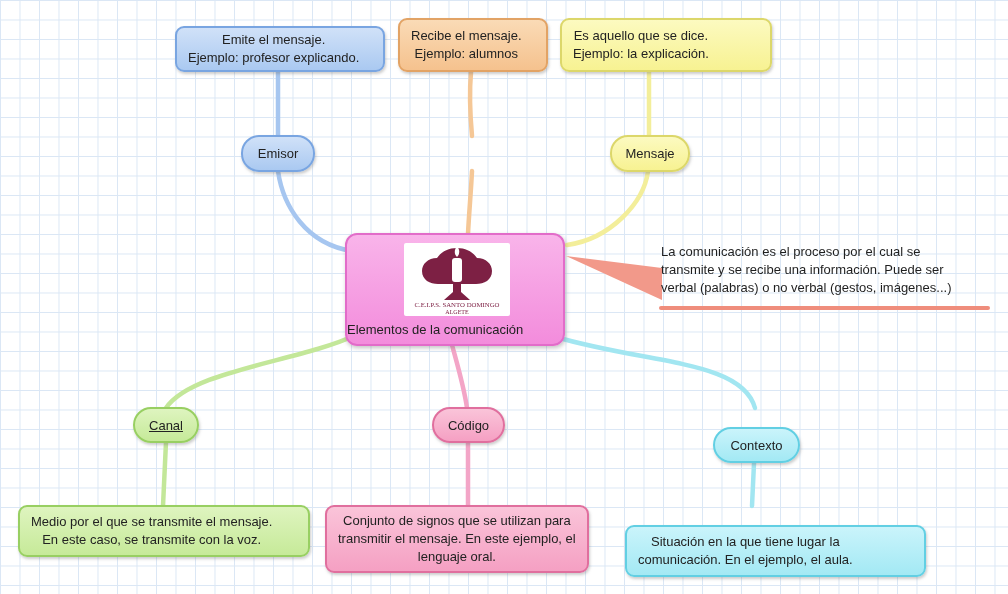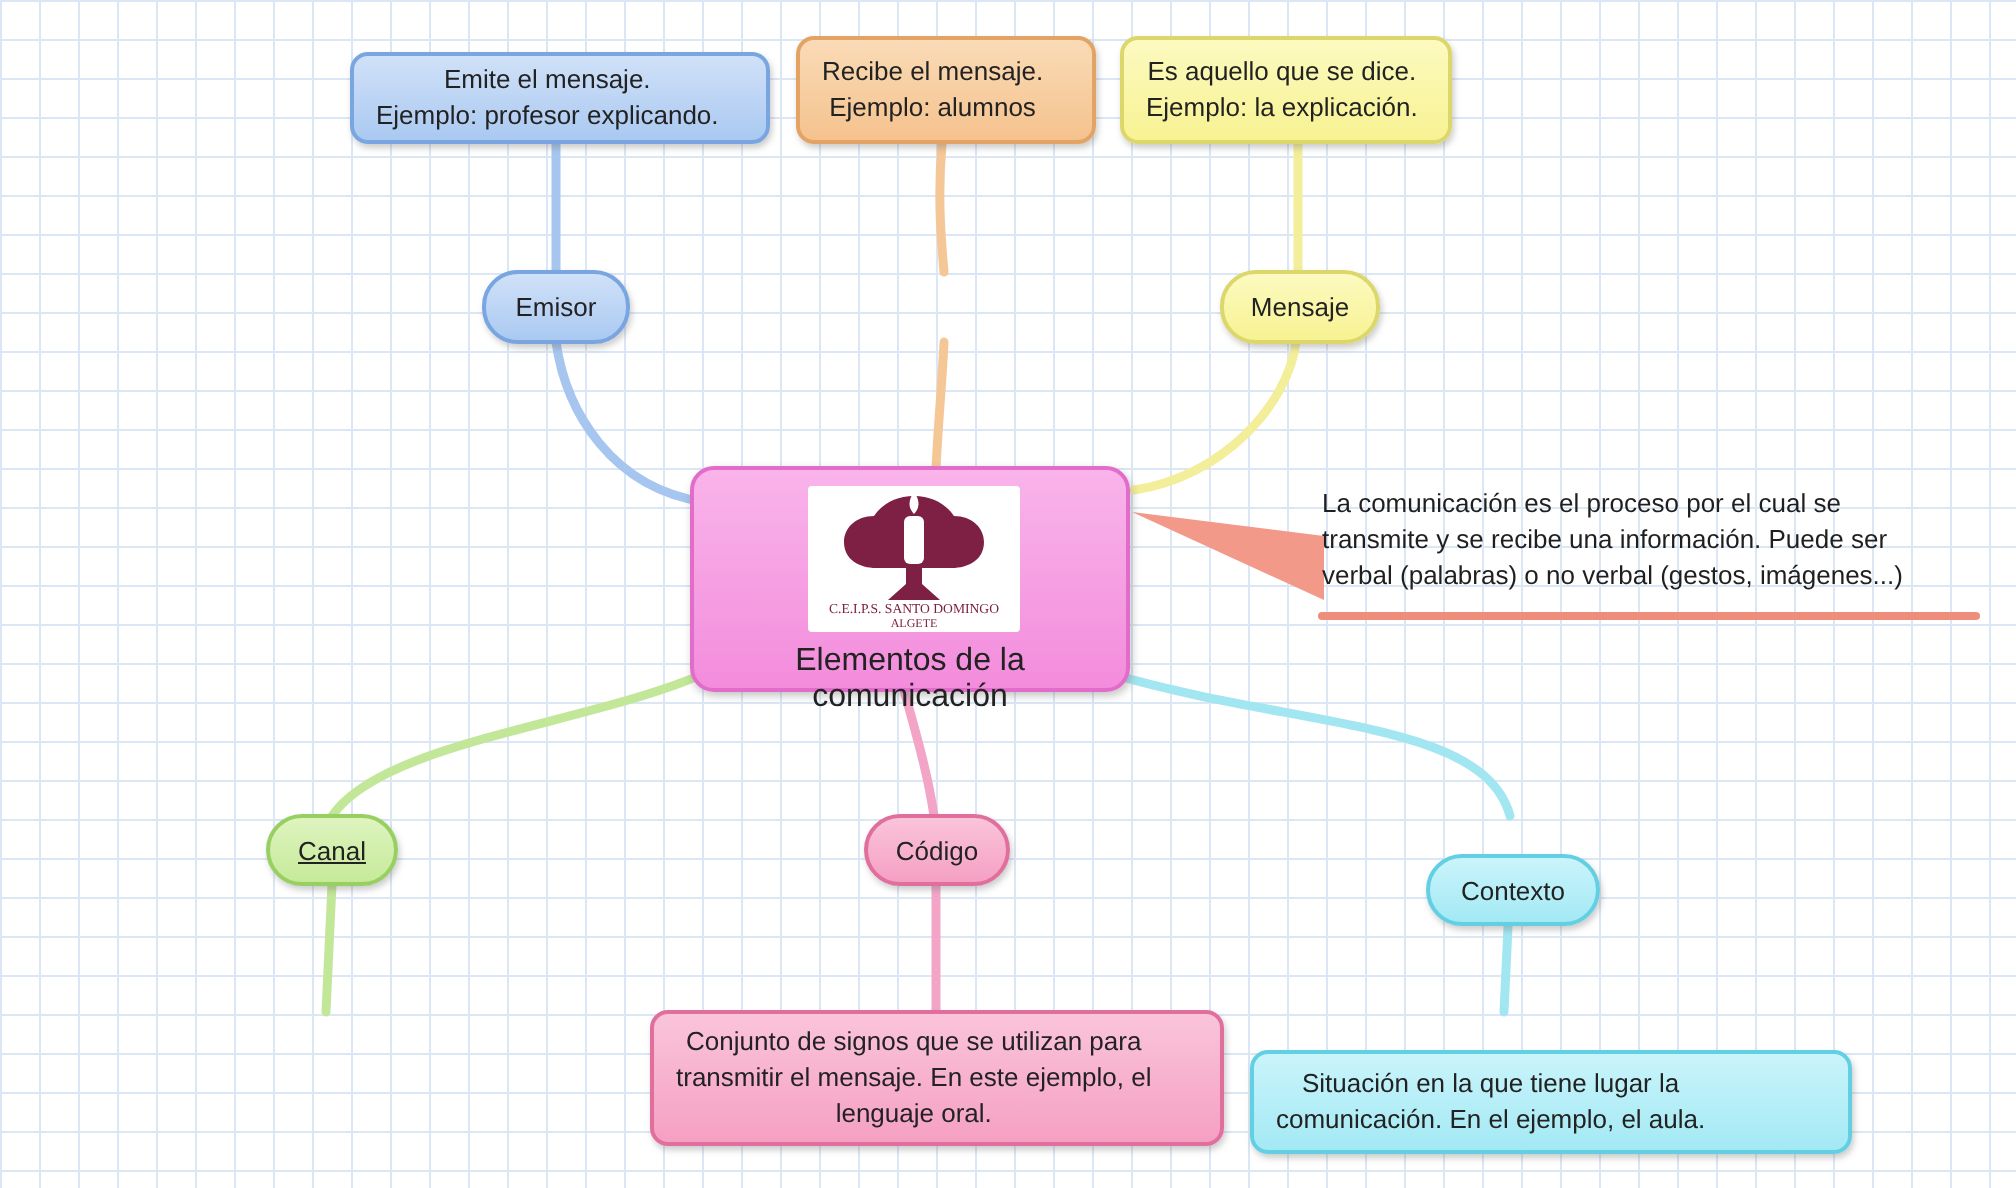--- a/index.html
+++ b/index.html
@@ -42,22 +42,22 @@
   .center-node {
     position:absolute; left:345px; top:233px; width:220px; height:113px;
     border-radius:12px; box-sizing:border-box;
     box-shadow:1px 2px 4px rgba(110,110,110,0.4);
   }
   .logo-box {
     position:absolute; left:57px; top:8px; width:106px; height:73px;
     background:#ffffff; border-radius:2px; overflow:hidden;
   }
   .center-label {
-    position:absolute; left:0; right:0; top:87px; text-align:center;
-    font-size:16px; color:#222;
+    position:absolute; left:0; right:0; top:87px; 
+    font-size:13px; color:#222;
   }
 
   .annotation {
     position:absolute; left:661px; top:243px; width:335px;
     font-size:13px; line-height:18px; color:#1f1f1f;
   }
   .annotation span { white-space:pre-line; }
 </style>
 </head>
 <body>
@@ -89,21 +89,21 @@
   </svg>
 
   <div class="note c-blue" style="left:175px;top:26px;width:210px;height:46px;">
     <span>Emite el mensaje.
 Ejemplo: profesor explicando.</span>
   </div>
   <div class="note c-orange" style="left:398px;top:18px;width:150px;height:54px;">
     <span>Recibe el mensaje.
 Ejemplo: alumnos</span>
   </div>
-  <div class="note c-yellow" style="left:560px;top:18px;width:166px;height:54px;">
+  <div class="note c-yellow" style="left:560px;top:18px;width:212px;height:54px;">
     <span>Es aquello que se dice.
 Ejemplo: la explicación.</span>
   </div>
 
   <div class="pill c-blue" style="left:241px;top:135px;width:74px;height:37px;">
     <span>Emisor</span>
   </div>
   <div class="pill c-yellow" style="left:610px;top:135px;width:80px;height:37px;">
     <span>Mensaje</span>
   </div>
@@ -133,21 +133,25 @@
   <div class="pill c-green" style="left:133px;top:407px;width:66px;height:36px;text-decoration:underline;">
     <span>Canal</span>
   </div>
   <div class="pill c-pink" style="left:432px;top:407px;width:73px;height:36px;">
     <span>Código</span>
   </div>
   <div class="pill c-cyan" style="left:713px;top:407px;width:87px;height:36px;">
     <span>Contexto</span>
   </div>
 
-  <div class="note c-pink" style="left:325px;top:505px;width:287px;height:68px;">
+  <div class="note c-green" style="left:18px;top:505px;width:292px;height:52px;">
+    <span>Medio por el que se transmite el mensaje.
+En este caso, se transmite con la voz.</span>
+  </div>
+  <div class="note c-pink" style="left:325px;top:505px;width:264px;height:68px;">
     <span>Conjunto de signos que se utilizan para
 transmitir el mensaje. En este ejemplo, el
 lenguaje oral.</span>
   </div>
   <div class="note c-cyan" style="left:625px;top:505px;width:301px;height:52px;">
     <span>Situación en la que tiene lugar la
 comunicación. En el ejemplo, el aula.</span>
   </div>
 
 </div>

